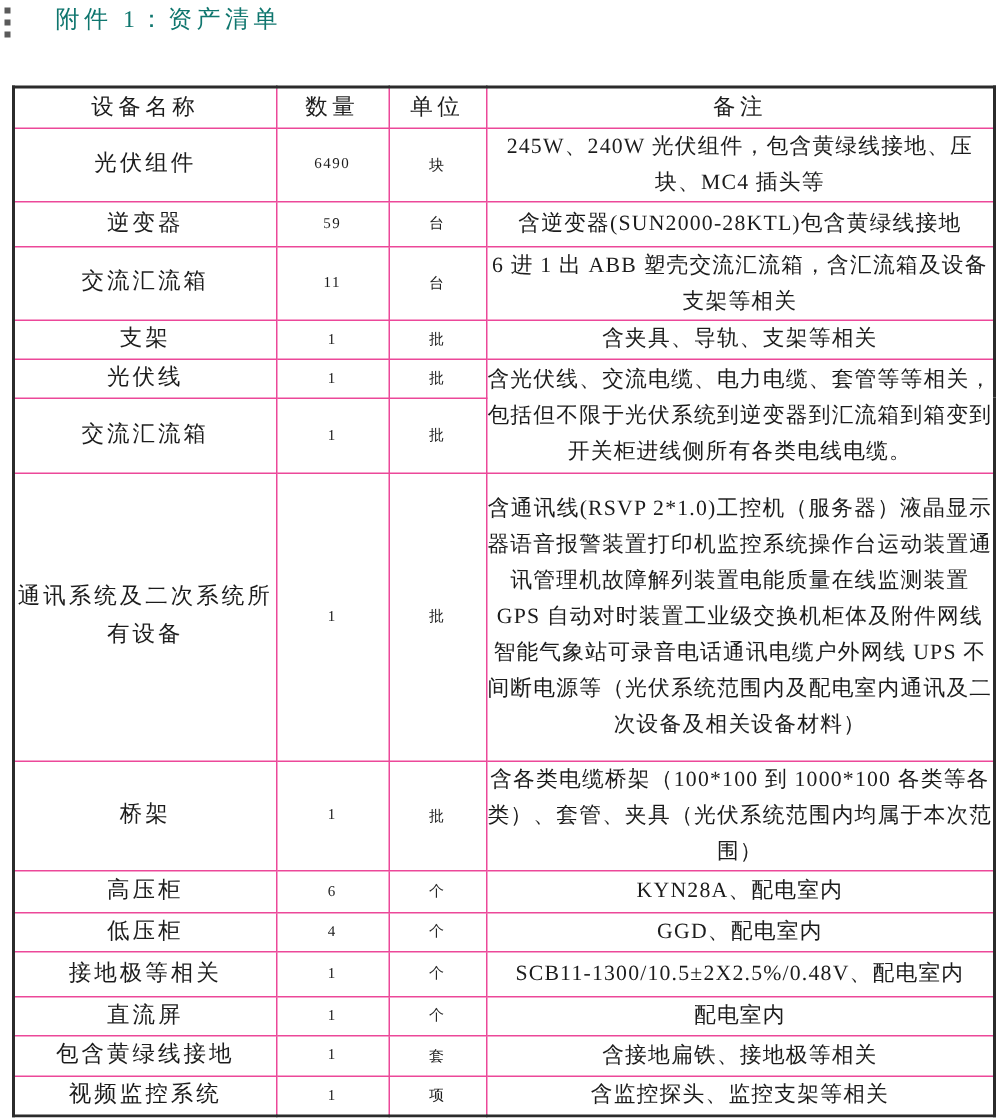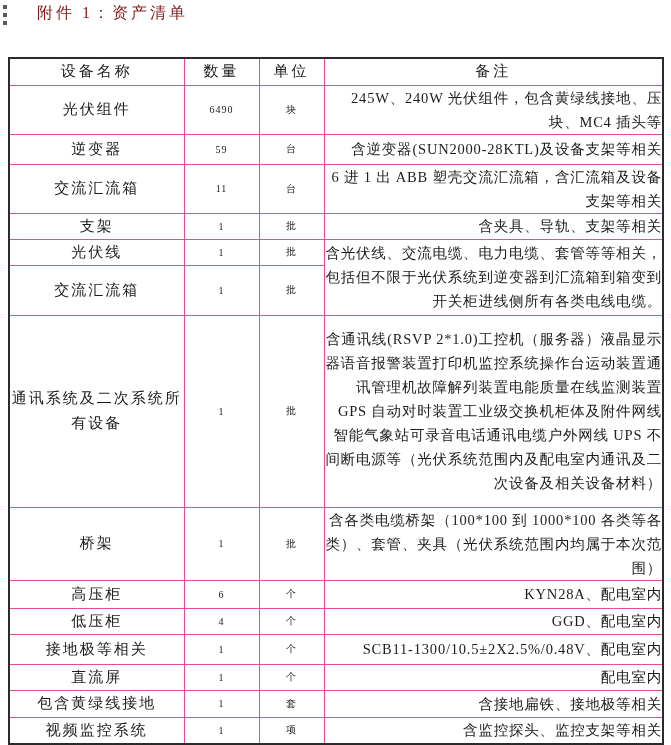--- a/index.html
+++ b/index.html
@@ -32,21 +32,21 @@
     background: #5a5a5a;
   }
   .doc-title {
     position: absolute;
     left: 37px;
     top: 3px;
     margin: 0;
     font-size: 16px;
     font-weight: 400;
     letter-spacing: 3px;
-    color: #7f1d1d;
+    color: #0f766e;
     white-space: nowrap;
   }
   table.asset-table {
     position: absolute;
     left: 8px;
     top: 57px;
     width: 654px;
     border-collapse: collapse;
     table-layout: fixed;
     border: 2px solid #2b2b2b;
@@ -69,21 +69,21 @@
     line-height: 25px;
     padding: 0 8px;
     margin-top: 28px;
   }
   .c-qty, .c-unit {
     text-align: center;
     font-size: 10px;
     letter-spacing: 1px;
   }
   .c-remark {
-    text-align: right;
+    text-align: center;
     font-size: 14.5px;
     letter-spacing: 0.8px;
     line-height: 24px;
     padding: 1px 5px 1px 7px;
     vertical-align: middle;
   }
 </style>
 </head>
 <body>
 
@@ -114,21 +114,21 @@
     <tr style="height:48px">
       <td class="c-name">光伏组件</td>
       <td class="c-qty">6490</td>
       <td class="c-unit">块</td>
       <td class="c-remark">245W、240W 光伏组件，包含黄绿线接地、压块、MC4 插头等</td>
     </tr>
     <tr style="height:30px">
       <td class="c-name">逆变器</td>
       <td class="c-qty">59</td>
       <td class="c-unit">台</td>
-      <td class="c-remark">含逆变器(SUN2000-28KTL)及设备支架等相关</td>
+      <td class="c-remark">含逆变器(SUN2000-28KTL)包含黄绿线接地</td>
     </tr>
     <tr style="height:45px">
       <td class="c-name">交流汇流箱</td>
       <td class="c-qty">11</td>
       <td class="c-unit">台</td>
       <td class="c-remark">6 进 1 出 ABB 塑壳交流汇流箱，含汇流箱及设备支架等相关</td>
     </tr>
     <tr style="height:26px">
       <td class="c-name">支架</td>
       <td class="c-qty">1</td>

